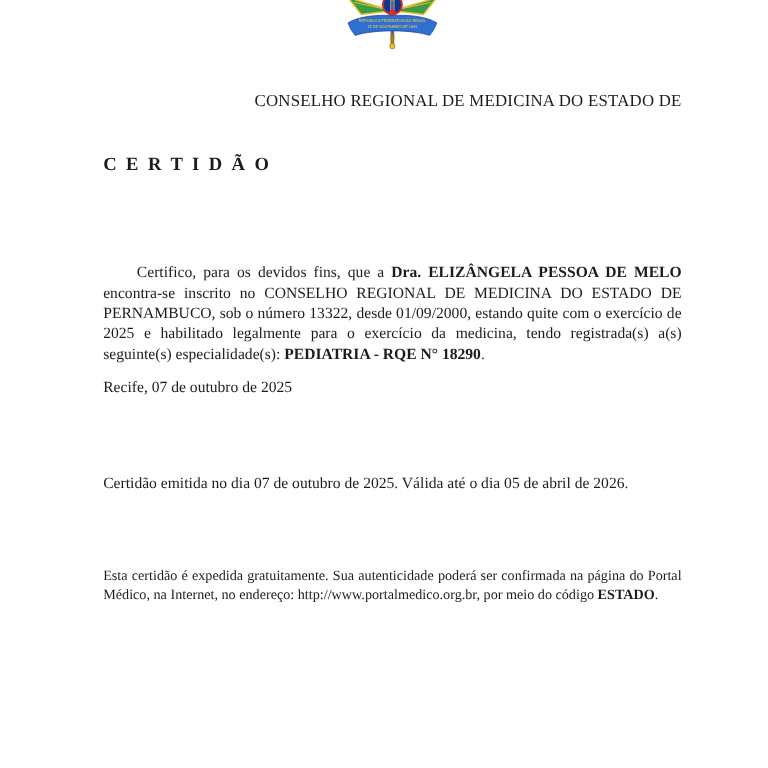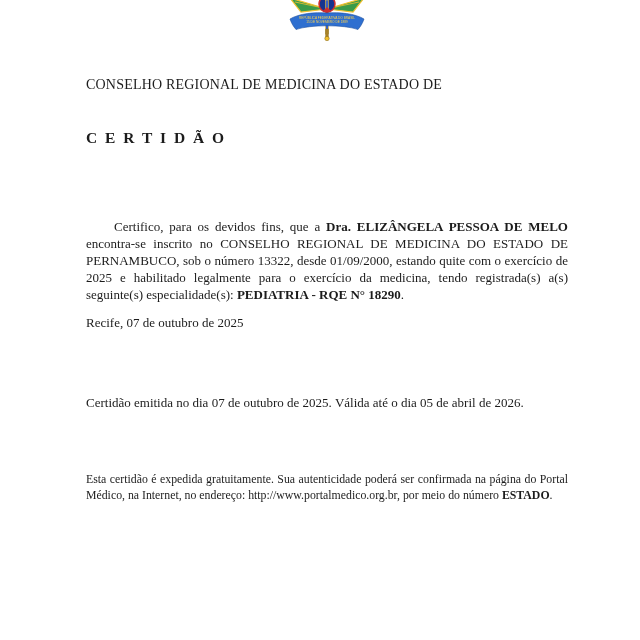--- a/index.html
+++ b/index.html
@@ -22,21 +22,21 @@
     left: 327px;
     transform: translateX(-50%);
     width: 76px;
     height: 42px;
   }
   .org-title {
     position: absolute;
     top: 76px;
     left: 86px;
     width: 482px;
-    text-align: left;
+    text-align: right;
     font-size: 14px;
     line-height: 17px;
     letter-spacing: 0.2px;
   }
   .doc-title {
     position: absolute;
     top: 129px;
     left: 86px;
     width: 482px;
     font-size: 15.5px;
@@ -114,15 +114,15 @@
   </div>
 
   <div class="doc-title">C E R T I D Ã O</div>
 
   <p class="body-par"><span>Certifico, para os devidos fins, que a </span><span class="bold">Dra. ELIZÂNGELA PESSOA DE MELO</span><span> encontra-se inscrito no CONSELHO REGIONAL DE MEDICINA DO ESTADO DE PERNAMBUCO, sob o número 13322, desde 01/09/2000, estando quite com o exercício de 2025 e habilitado legalmente para o exercício da medicina, tendo registrada(s) a(s) seguinte(s) especialidade(s): </span><span class="bold">PEDIATRIA - RQE N° 18290</span><span>.</span></p>
 
   <div class="date-line">Recife, 07 de outubro de 2025</div>
 
   <div class="validity-line">Certidão emitida no dia 07 de outubro de 2025. Válida até o dia 05 de abril de 2026.</div>
 
-  <p class="footer"><span>Esta certidão é expedida gratuitamente. Sua autenticidade poderá ser confirmada na página do Portal Médico, na Internet, no endereço: http://www.portalmedico.org.br, por meio do número </span><span class="bold">ESTADO</span><span>.</span></p>
+  <p class="footer"><span>Esta certidão é expedida gratuitamente. Sua autenticidade poderá ser confirmada na página do Portal Médico, na Internet, no endereço: http://www.portalmedico.org.br, por meio do código </span><span class="bold">ESTADO</span><span>.</span></p>
 
 </div>
 
 </body></html>

